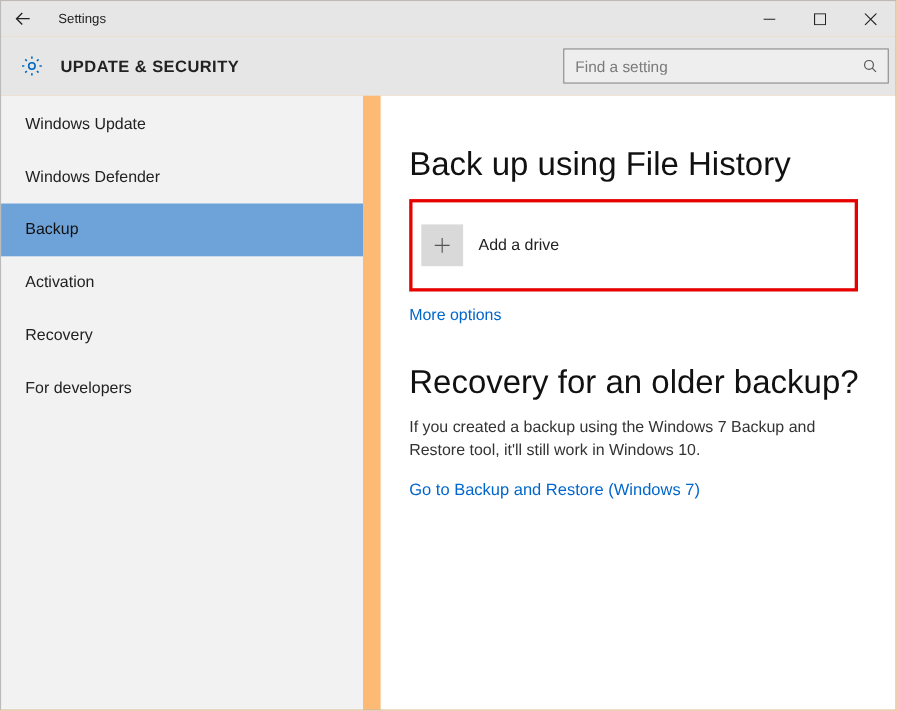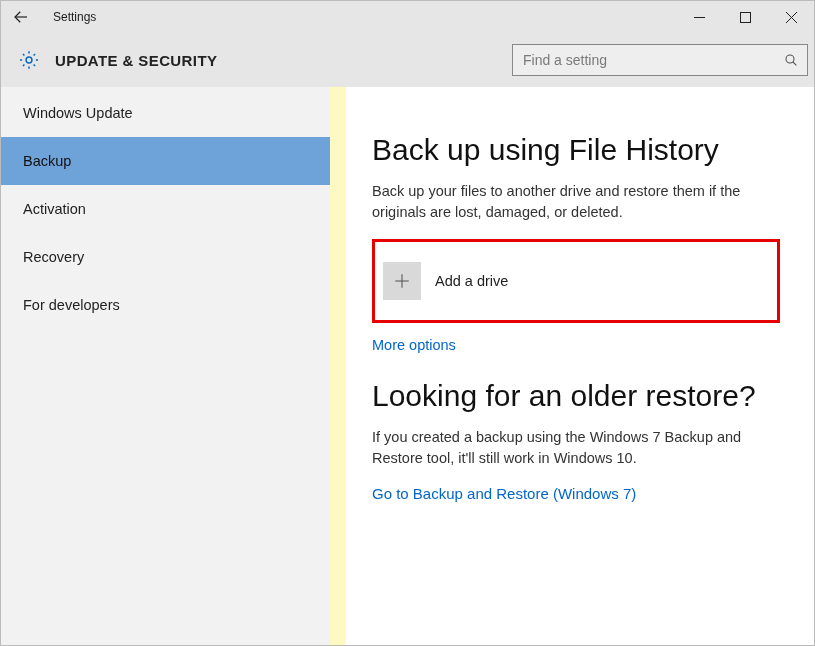--- a/index.html
+++ b/index.html
@@ -1,20 +1,20 @@
 <!DOCTYPE html>
 <html><head>
 <meta charset="utf-8">
 <style>
   * { box-sizing: border-box; margin: 0; padding: 0; }
   html, body { width: 815px; height: 646px; font-family: "Segoe UI", Arial, sans-serif; }
   .window {
     width: 815px; height: 646px;
     border: 1px solid #bbb;
-    background: #fef9c3;
+    background: #fdba74;
     display: flex; flex-direction: column;
     position: relative;
   }
   
   .titlebar {
     height: 32px; background: #e6e6e6;
     display: flex; align-items: center;
     justify-content: space-between;
     padding: 0 0 0 6px;
   }
@@ -74,21 +74,21 @@
     display: flex; align-items: center;
     gap: 14px;
     margin-bottom: 14px;
     width: 408px;
   }
   .plus-tile {
     width: 38px; height: 38px; background: #d9d9d9;
     display: flex; align-items: center; justify-content: center;
     font-size: 20px; color: #555;
   }
-  .link { color: #0066cc; font-size: 14.5px; margin-bottom: 26px; display:block; }
+  .link { color: #0066cc; font-size: 14.5px; margin-bottom: 36px; display:block; }
   .link2 { color: #0066cc; font-size: 15px; display:block; }
 </style>
 </head>
 <body>
 
 <div class="window">
 
   <div class="titlebar">
     <div class="titlebar-left">
       <div class="back-btn">
@@ -135,49 +135,51 @@
         <line x1="20" y1="20" x2="15" y2="15"></line>
       </svg>
     </div>
   </div>
 
   <div class="content">
     <div class="sidebar">
       <div class="side-item">
         <span>Windows Update</span>
       </div>
+      <div class="side-item">
+        <span>Windows Defender</span>
+      </div>
       <div class="side-item selected">
         <span>Backup</span>
       </div>
       <div class="side-item">
         <span>Activation</span>
       </div>
       <div class="side-item">
         <span>Recovery</span>
       </div>
       <div class="side-item">
         <span>For developers</span>
       </div>
     </div>
 
     <div class="main">
       <div class="h1">Back up using File History</div>
-      <div class="para">Back up your files to another drive and restore them if the originals are lost, damaged, or deleted.</div>
 
       <div class="add-drive-box">
         <div class="plus-tile">
           <svg width="18" height="18" viewBox="0 0 24 24" stroke="#555" stroke-width="1.4">
             <line x1="12" y1="3" x2="12" y2="21"></line>
             <line x1="3" y1="12" x2="21" y2="12"></line>
           </svg>
         </div>
         <span>Add a drive</span>
       </div>
 
       <a class="link">More options</a>
 
-      <div class="h1">Looking for an older restore?</div>
+      <div class="h1">Recovery for an older backup?</div>
       <div class="para">If you created a backup using the Windows 7 Backup and Restore tool, it'll still work in Windows 10.</div>
       <a class="link2">Go to Backup and Restore (Windows 7)</a>
     </div>
   </div>
 
 </div>
 
 </body></html>

